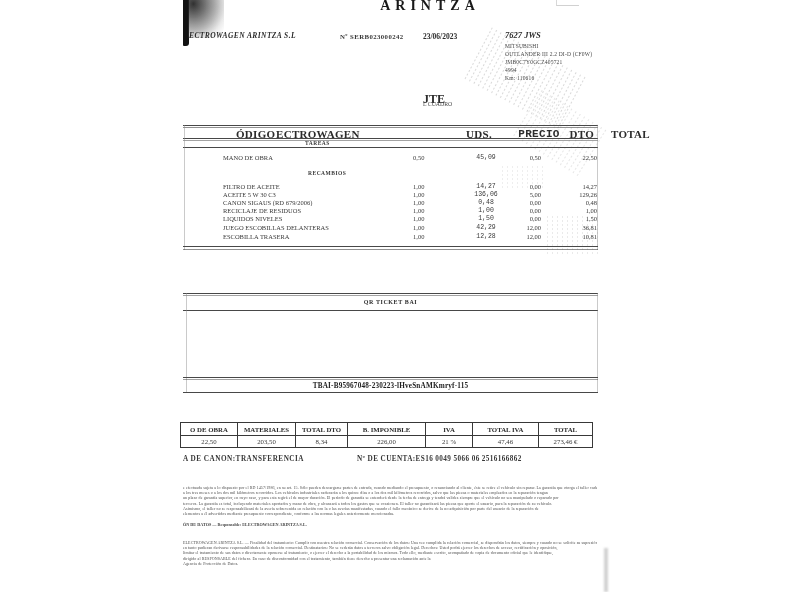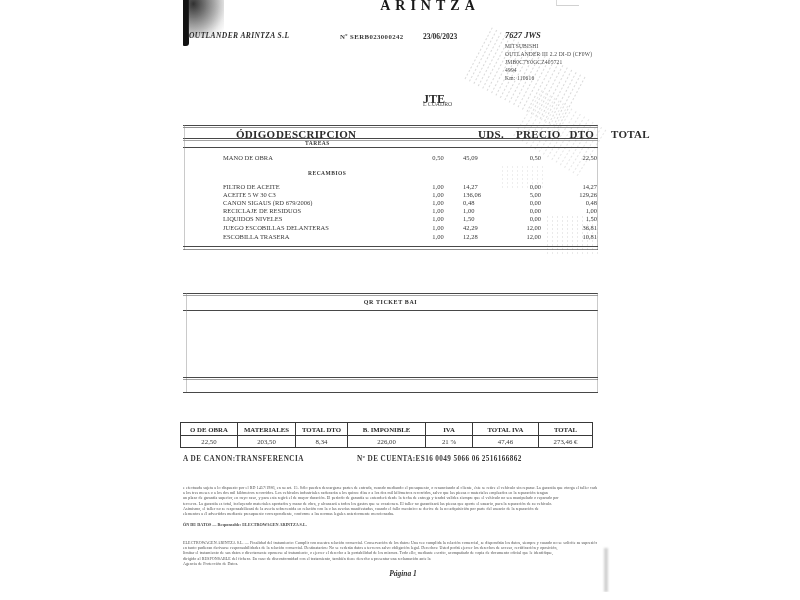--- a/index.html
+++ b/index.html
@@ -18,22 +18,22 @@
   .veh{left:505px;font-size:5.5px;color:#4a4a4a;letter-spacing:.2px;}
   .client1{left:423px;top:92px;font-size:12px;font-weight:bold;}
   .client2{left:423px;top:101px;font-size:5.8px;color:#474747;}
   .table-head{position:absolute;left:200px;top:128px;width:414px;display:flex;
               font-size:11px;font-weight:bold;letter-spacing:.3px;margin-left:36px;}
   .table-head .c-cod{width:40px;}
   .table-head .c-desc{flex:1;}
   .section-label{font-size:5.5px;font-weight:bold;letter-spacing:.5px;color:#3d3d3d;}
   .item-row{position:absolute;left:183px;width:414px;display:flex;font-size:6.5px;color:#3b3b3b;}
   .item-row .desc{flex:1;padding-left:40px;overflow:hidden;}
-  .c-uds{width:50px;text-align:center;font-family:Liberation Serif, serif;}
-  .c-pre{width:46px;text-align:left;}
+  .c-uds{width:50px;text-align:left;font-family:Liberation Serif, serif;}
+  .c-pre{width:46px;text-align:center;font-family:Liberation Mono, monospace;}
   .c-dto{width:32px;text-align:right;}
   .c-tot{width:56px;text-align:right;}
   .qr-title{left:183px;top:299px;width:415px;text-align:center;font-size:6px;
             font-weight:bold;letter-spacing:.6px;}
   .tbai{left:183px;top:382px;width:415px;text-align:center;font-size:7.2px;
         font-weight:bold;letter-spacing:.2px;color:#242424;}
   #totals{position:absolute;left:180px;top:422px;width:412px;display:flex;flex-wrap:wrap;
           border-top:1px solid #3a3a3a;border-left:1px solid #3a3a3a;font-size:6.8px;}
   #totals .cell{box-sizing:border-box;border-right:1px solid #3a3a3a;border-bottom:1px solid #3a3a3a;
                 height:13px;display:flex;align-items:center;justify-content:center;}
@@ -71,21 +71,21 @@
     <div class="ink-bar"></div>
     <div class="ink-blob"></div>
     <div class="corner-mark"></div>
     <div class="speckle" style="left:470px;top:48px;width:110px;height:60px;transform:rotate(28deg);"></div>
     <div class="speckle" style="left:520px;top:105px;width:80px;height:55px;transform:rotate(32deg);opacity:.3;"></div>
     <div class="speckle" style="left:545px;top:215px;width:55px;height:40px;opacity:.25;"></div>
     <div class="speckle" style="left:500px;top:165px;width:45px;height:25px;opacity:.2;"></div>
     <div class="streak"></div>
 
     <div class="txt doc-title">ARINTZA</div>
-    <div class="txt company">OUTLANDER ARINTZA S.L</div>
+    <div class="txt company">ECTROWAGEN ARINTZA S.L</div>
     <div class="txt docnum">Nº SERB023000242</div>
     <div class="txt date">23/06/2023</div>
     <div class="txt plate">7627 JWS</div>
     <div class="txt veh" style="top:43px;">MITSUBISHI</div>
     <div class="txt veh" style="top:51px;">OUTLANDER III 2.2 DI-D (CF0W)</div>
     <div class="txt veh" style="top:59px;">JMB0C7Y0GCZ405721</div>
     <div class="txt veh" style="top:67px;">4994</div>
     <div class="txt veh" style="top:75px;">Km: 110616</div>
     <div class="txt client1">JTE</div>
     <div class="txt client2">L CUADRO</div>
@@ -93,21 +93,21 @@
     <div class="hline" style="top:125px;"></div>
     <div class="hline" style="top:127px;opacity:.6;"></div>
     <div class="hline" style="top:138px;"></div>
     <div class="hline" style="top:140px;opacity:.5;"></div>
     <div class="hline" style="top:147px;"></div>
     <div class="vline" style="left:597px;top:125px;height:125px;"></div>
     <div class="vline" style="left:184px;top:125px;height:125px;"></div>
 
     <div class="table-head">
       <span class="c-cod">ÓDIGO</span>
-      <span class="c-desc">DESCRIPCION</span>
+      <span class="c-desc">ECTROWAGEN</span>
       <span class="c-uds">UDS.</span>
       <span class="c-pre">PRECIO</span>
       <span class="c-dto">DTO</span>
       <span class="c-tot">TOTAL</span>
     </div>
 
     <div class="txt section-label" style="left:305px;top:140px;">TAREAS</div>
 
     <div class="item-row" style="top:154px;">
       <span class="desc">MANO DE OBRA</span>
@@ -173,20 +173,21 @@
     <div class="hline" style="top:249px;opacity:.6;"></div>
 
     <div class="hline" style="top:293px;"></div>
     <div class="hline" style="top:295px;opacity:.5;"></div>
     <div class="txt qr-title">QR TICKET BAI</div>
     <div class="hline" style="top:310px;"></div>
     <div class="vline" style="left:186px;top:293px;height:100px;"></div>
     <div class="vline" style="left:597px;top:293px;height:100px;"></div>
     <div class="hline" style="top:377px;"></div>
     <div class="hline" style="top:379px;opacity:.5;"></div>
+    <div class="txt tbai">TBAI-B95967048-230223-lHveSnAMKmryf-115</div>
     <div class="hline" style="top:392px;"></div>
 
     <div id="totals">
       <div class="cell hd w0">O DE OBRA</div>
       <div class="cell hd w1">MATERIALES</div>
       <div class="cell hd w2">TOTAL DTO</div>
       <div class="cell hd w3">B. IMPONIBLE</div>
       <div class="cell hd w4">IVA</div>
       <div class="cell hd w5">TOTAL IVA</div>
       <div class="cell hd w6">TOTAL</div>
@@ -212,15 +213,14 @@
     </div>
     <div class="txt legal-mid">ÓN DE DATOS — Responsable: ELECTROWAGEN ARINTZA S.L.</div>
     <div class="legal" id="legal2">
       <div>ELECTROWAGEN ARINTZA S.L. — Finalidad del tratamiento: Cumplir con nuestra relación comercial. Conservación de los datos: Una vez cumplida la relación comercial, se dispondrán los datos, siempre y cuando no se solicite su supresión,</div>
       <div>en tanto pudieran derivarse responsabilidades de la relación comercial. Destinatarios: No se cederán datos a terceros salvo obligación legal. Derechos: Usted podrá ejercer los derechos de acceso, rectificación y oposición,</div>
       <div>limitar el tratamiento de sus datos o directamente oponerse al tratamiento, o ejercer el derecho a la portabilidad de los mismos. Todo ello, mediante escrito, acompañado de copia de documento oficial que le identifique,</div>
       <div>dirigido al RESPONSABLE del fichero. En caso de disconformidad con el tratamiento, también tiene derecho a presentar una reclamación ante la</div>
       <div>Agencia de Protección de Datos.</div>
     </div>
 
-    <div class="txt page-label">Página 1</div>
   </div>
 </div>
 
 </body></html>

